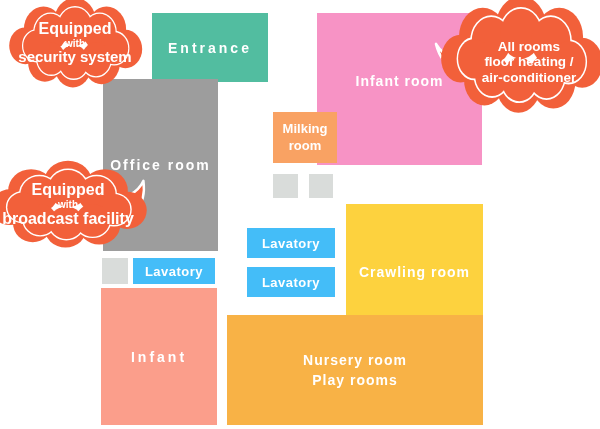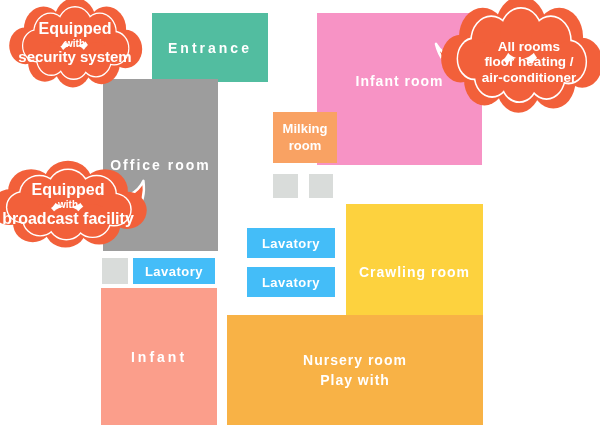--- a/index.html
+++ b/index.html
@@ -121,21 +121,21 @@
   <div class="room lav lav-west">
     <span>Lavatory</span>
   </div>
 
   <div class="room kitchen">
     <span>Infant</span>
   </div>
 
   <div class="room nursery">
     <span>Nursery room</span>
-    <span>Play with</span>
+    <span>Play rooms</span>
   </div>
 
   <div class="fixture sq1"></div>
   <div class="fixture sq2"></div>
   <div class="fixture sq3"></div>
 
   <div class="callout co-security">
     <svg viewBox="0 0 200 125" width="140" height="100" preserveAspectRatio="none">
       <path d="M 148,62 C 170,76 186,74 196,60 C 188,88 160,94 142,82 Z" fill="#f2603a" stroke="#ffffff" stroke-width="3" stroke-linejoin="round"></path>
       <use href="#cloud"></use>

